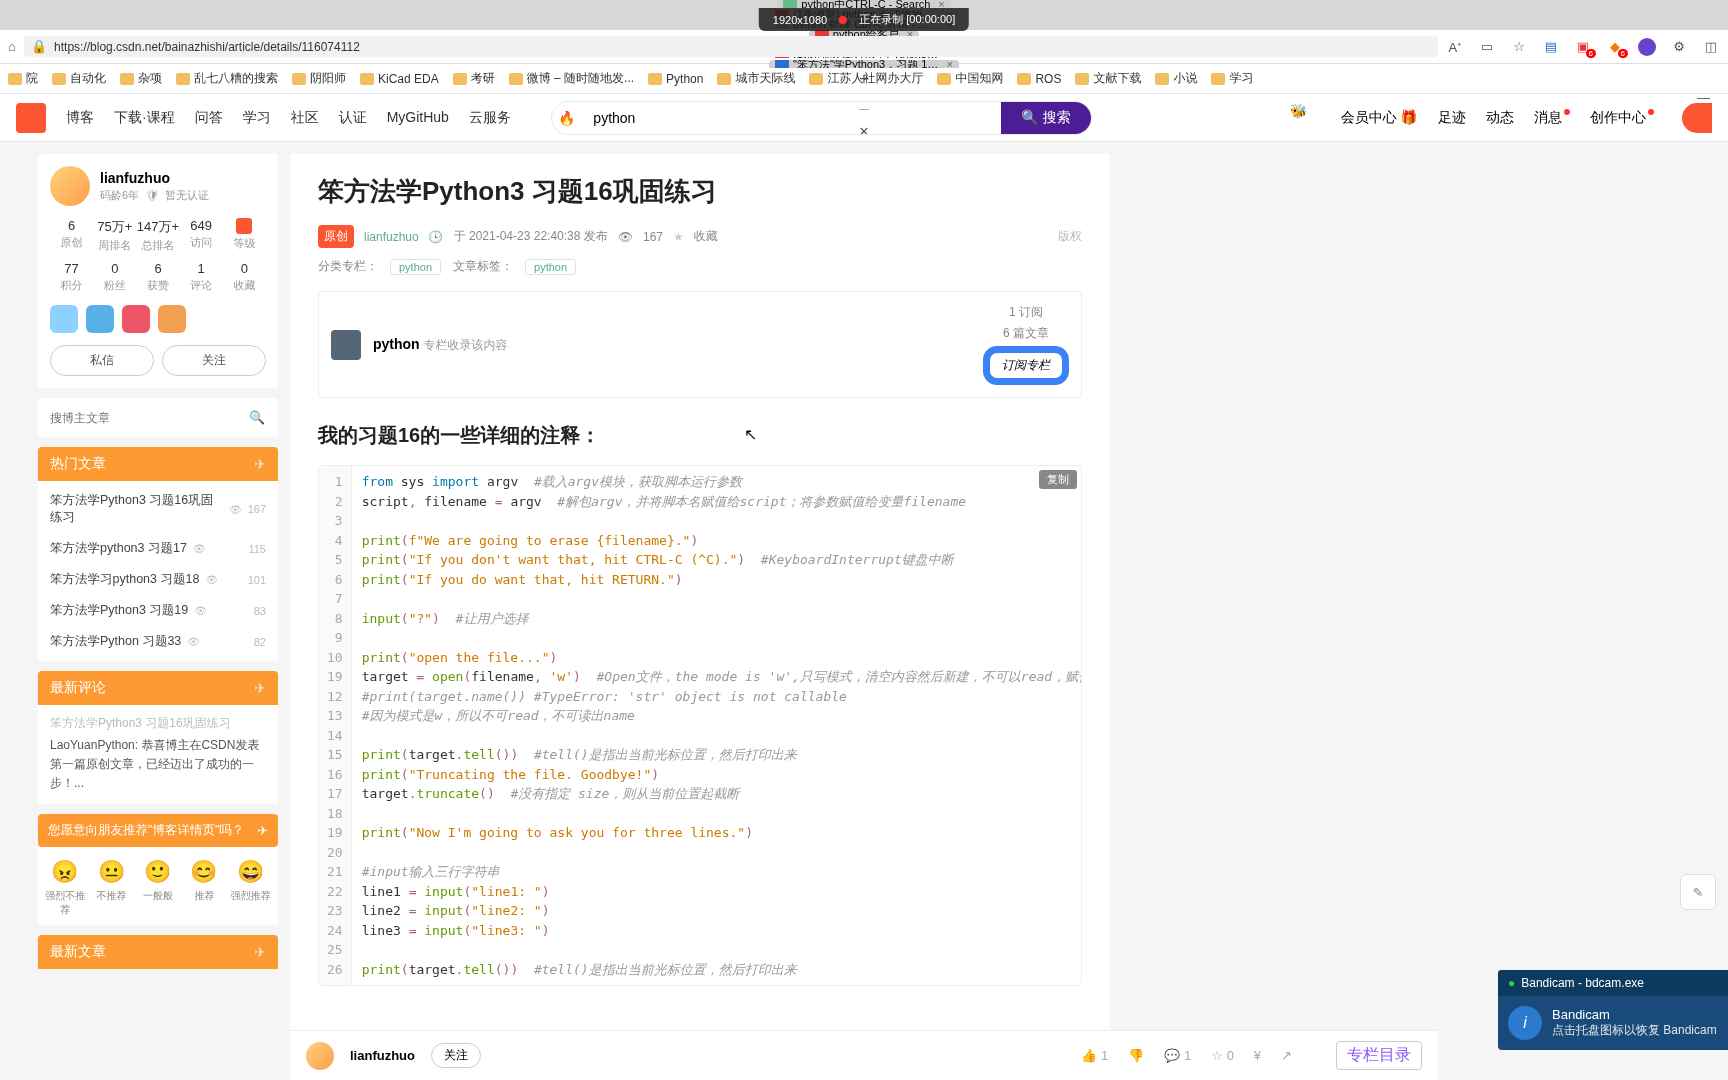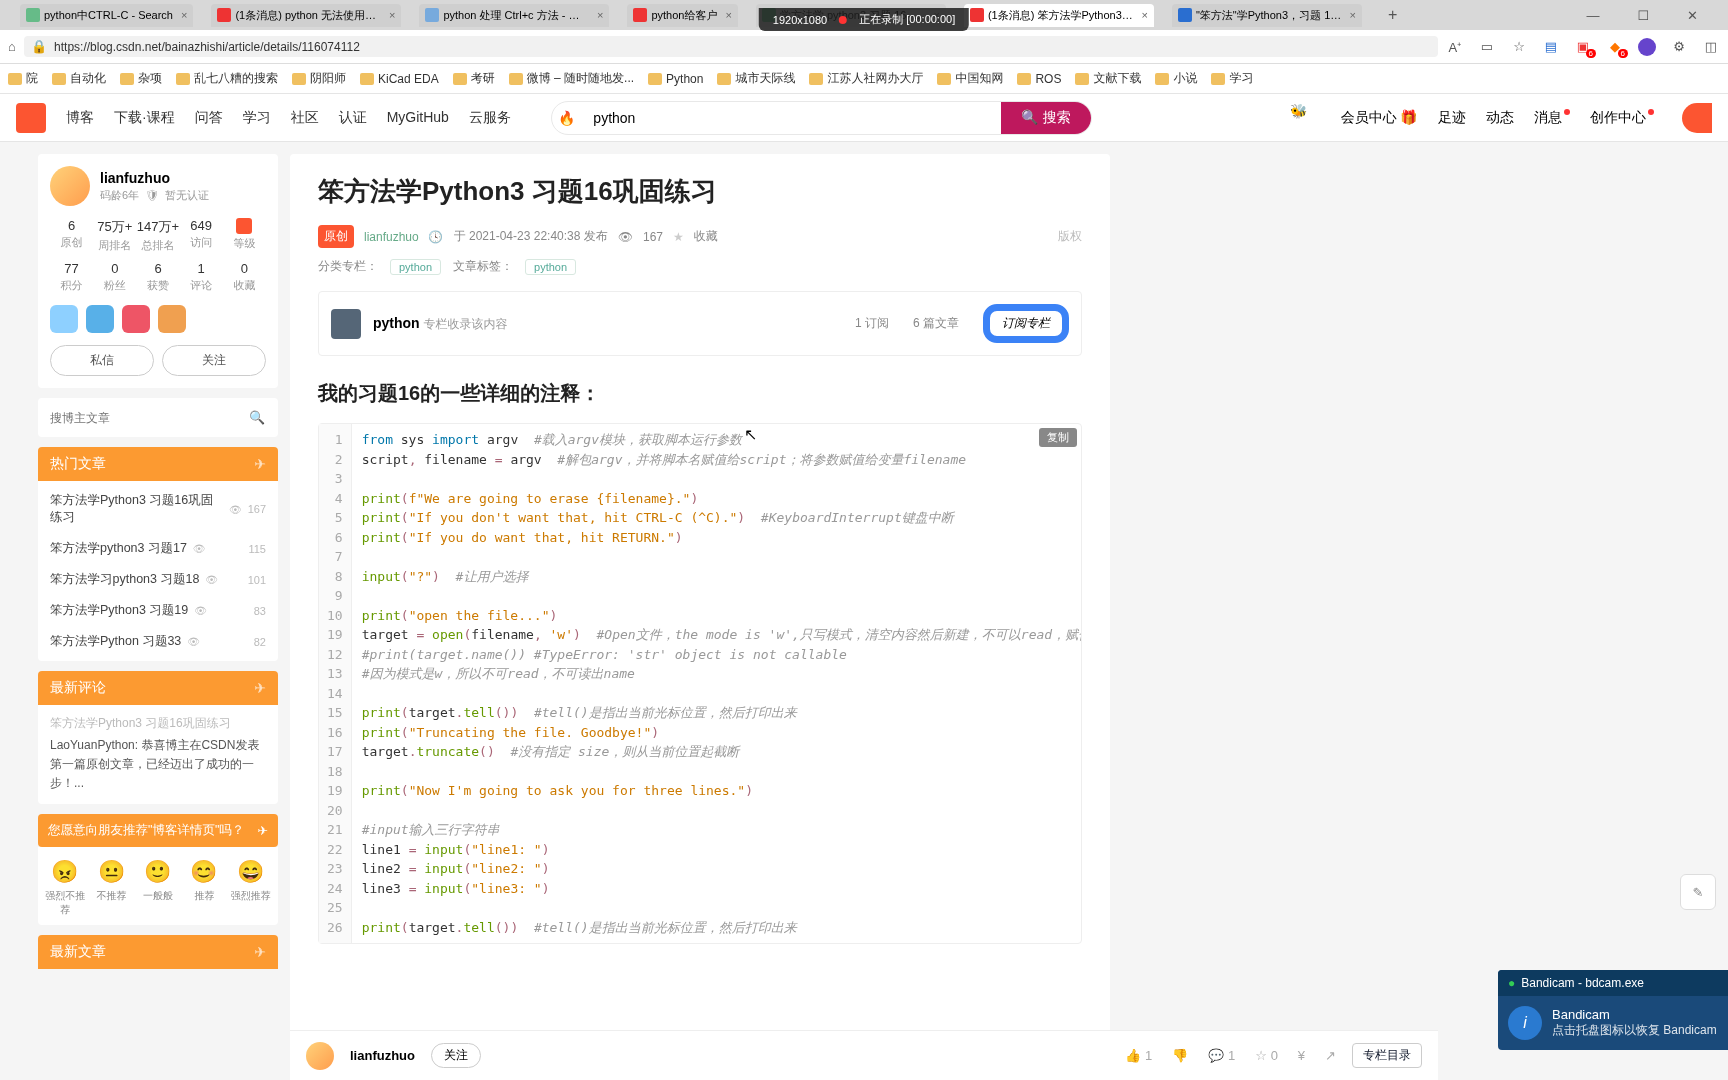--- a/index.html
+++ b/index.html
@@ -1,19 +1,19 @@
 <!DOCTYPE html>
 <html><head>
 <meta charset="utf-8">
 <style>
 * { margin: 0; padding: 0; box-sizing: border-box; }
 body { font-family: -apple-system, "Microsoft YaHei", sans-serif; font-size: 13px; background: #f5f5f5; overflow: hidden; }
 
 
-.browser-tabs { display: flex; background: #d8d8d8; height: 30px; align-items: center; padding: 0 20px; gap: 18px; }
+.browser-tabs { display: flex; background: #d8d8d8; height: 30px; align-items: center; padding: 0 8px; gap: 2px; flex-direction: column; }
 .tab { display: flex; align-items: center; padding: 4px 6px; font-size: 11px; background: #cfcfcf; border-radius: 4px 4px 0 0; max-width: 190px; overflow: hidden; white-space: nowrap; gap: 4px; }
 .tab.active { background: #fff; }
 .tab .fav { width: 14px; height: 14px; border-radius: 2px; flex-shrink: 0; }
 .tab .closex { color: #666; cursor: pointer; margin-left: 4px; }
 .tab .ttxt { overflow: hidden; text-overflow: ellipsis; }
 .newtab { padding: 0 8px; color: #555; font-size: 16px; }
 
 .addr-bar { display: flex; align-items: center; background: #fff; height: 34px; padding: 0 8px; gap: 8px; border-bottom: 1px solid #ddd; }
 .addr-bar .home { color: #555; }
 .addr-input-wrap { flex: 1; display: flex; align-items: center; background: #f1f1f1; border-radius: 4px; padding: 3px 8px; gap: 6px; }
@@ -27,21 +27,21 @@
 .bm-item { display: flex; align-items: center; gap: 4px; color: #333; white-space: nowrap; }
 .bm-item .fld { width: 14px; height: 12px; background: #f0c060; border-radius: 2px; }
 
 
 .site-nav { display: flex; align-items: center; background: #fff; height: 48px; padding: 0 16px; gap: 20px; border-bottom: 1px solid #e5e5e5; font-size: 14px; }
 .site-nav .logo { width: 30px; height: 30px; background: #fc5531; border-radius: 4px; }
 .site-nav a { color: #333; text-decoration: none; }
 .search-wrap { display: flex; align-items: center; border: 1px solid #e8e8e8; border-radius: 20px; height: 34px; overflow: hidden; margin-left: 20px; }
 .search-wrap input { border: none; padding: 0 12px; width: 420px; outline: none; font-size: 14px; }
 .search-wrap .hot { color: #fc5531; margin: 0 6px; }
-.search-wrap button { background: #be185d; color: #fff; border: none; padding: 0 20px; height: 34px; cursor: pointer; font-size: 14px; }
+.search-wrap button { background: #4c1d95; color: #fff; border: none; padding: 0 20px; height: 34px; cursor: pointer; font-size: 14px; }
 .nav-right { margin-left: auto; display: flex; gap: 20px; align-items: center; font-size: 14px; }
 .nav-right .avatar-bee { width: 30px; height: 30px; }
 .reddot::after { content:""; width:6px; height:6px; background:#f33; border-radius:50%; display:inline-block; vertical-align:top; margin-left:2px;}
 .pen-btn { width: 30px; height: 30px; background: #fc5531; border-radius: 50% 0 0 50%; margin-left: 8px; }
 
 
 .content-row { display: flex; gap: 12px; padding: 12px 16px 0 38px; height: calc(100vh - 142px); }
 
 
 .sidebar { width: 240px; display: flex; flex-direction: column; gap: 10px; }
@@ -86,41 +86,41 @@
 .orig-tag { background: #fc5531; color: #fff; padding: 3px 6px; border-radius: 4px; font-size: 12px;}
 .meta-row a { color: #6a8; }
 .star { color:#ccc; }
 .copyright-r { margin-left:auto; color:#bbb; }
 .tags-row { display:flex; align-items:center; gap:12px; margin-top:10px; font-size:12px; color:#888;}
 .ptag { border:1px solid #d8e8e0; color:#5a9; padding:1px 8px; border-radius:3px; font-size:11px;}
 
 .col-card { display:flex; align-items:center; gap:12px; border:1px solid #eee; padding:12px; border-radius:4px; margin-top:16px;}
 .col-card .thumb { width:30px; height:30px; background:#567; border-radius:4px;}
 .col-card .info .t { font-size:14px; }
-.col-card .right { margin-left:auto; display:flex; align-items:center; gap:24px; font-size:12px; color:#888;}
+.col-card .right { margin-left:auto; display:flex; align-items:center; gap:4px; font-size:12px; color:#888;flex-direction:column;}
 .col-card button { border:7px solid #3b82f6; background:#fff; padding:4px 12px; border-radius:14px; font-size:12px;font-style:italic;}
 
 .h2 { font-size:20px; font-weight:700; margin-top:24px; color:#222;}
 
 .code-wrap { position:relative; background:#fff; border:1px solid #eee; margin-top:16px; border-radius:4px;}
 .copy-btn { position:absolute; top:4px; right:4px; background:#888; color:#fff; padding:2px 8px; border-radius:3px; font-size:11px; cursor:pointer;}
 .code-inner { display:flex; font-family:Consolas,Monaco,monospace; font-size:13px; line-height:1.5; overflow:hidden;}
 .lnums { background:#fafafa; color:#aaa; padding:6px 8px; text-align:right; border-right:1px solid #eee; user-select:none;}
 .lnums div { height:19.5px;}
 .code-lines { padding:6px 10px; white-space:pre; }
 .code-lines div { height:19.5px;}
 .kw{color:#0077aa;} .id{color:#333;} .fn{color:#669900;} .cm{color:#999;font-style:italic;} .st{color:#cc7a00;} .op{color:#a67;}
 
 
 .bottom-bar { position:fixed; bottom:0; left:290px; right:290px; height:50px; background:#fff; border-top:1px solid #eee; display:flex; align-items:center; padding:0 16px; gap:16px; font-size:13px;}
 .bottom-bar .av2 { width:28px; height:28px; border-radius:50%; background:linear-gradient(135deg,#ffd27a,#ff9d4d);}
 .bottom-bar .nm { font-weight:600;}
 .bottom-bar .follow { border:1px solid #ccc; padding:3px 12px; border-radius:14px; font-size:12px;}
 .bottom-bar .acts { margin-left:auto; display:flex; gap:20px; color:#aaa; font-size:13px;}
-.bottom-bar .cat { border:1px solid #ccc; padding:3px 10px; border-radius:4px; font-size:12px; color:#0f172a;}
+.bottom-bar .cat { border:1px solid #ccc; padding:3px 10px; border-radius:4px; font-size:16px; color:#8b5cf6;margin-left:28px;}
 
 .fab { position:fixed; right:12px; bottom:170px; width:36px; height:36px; background:#fff; border:1px solid #ddd; border-radius:6px; display:flex; align-items:center; justify-content:center; color:#888;}
 
 
 .toast { position:fixed; right:0; bottom:30px; width:230px; background:#1a4a7a; color:#fff; border-radius:4px 0 0 4px; overflow:hidden; font-size:12px;}
 .toast .hd { background:#0d3a5f; padding:6px 10px; display:flex; align-items:center; gap:6px;}
 .toast .bd { padding:10px; display:flex; gap:10px; align-items:center;}
 .toast .ic { width:34px; height:34px; border-radius:50%; background:#2a7ad0; display:flex; align-items:center; justify-content:center; font-style:italic; font-size:16px;}
 
 .recbar { position:fixed; top:0; left:50%; transform:translateX(-50%); background:rgba(30,30,30,.85); color:#fff; padding:4px 14px; border-radius:0 0 6px 6px; font-size:11px; display:flex; gap:12px; align-items:center; z-index:999;margin-top:8px;}

